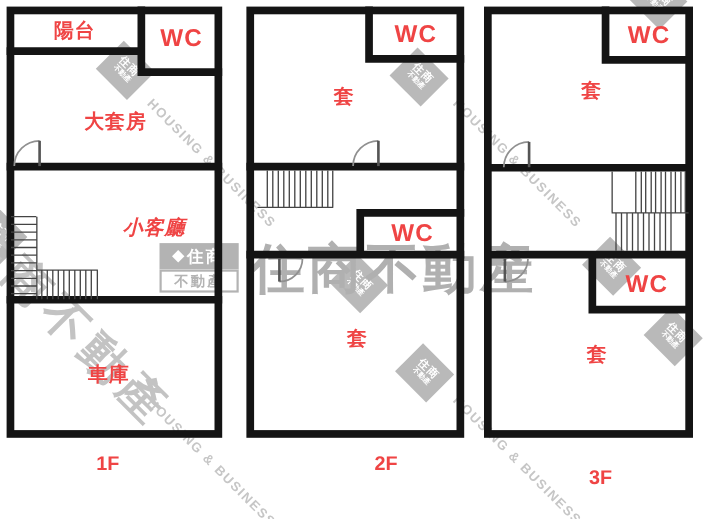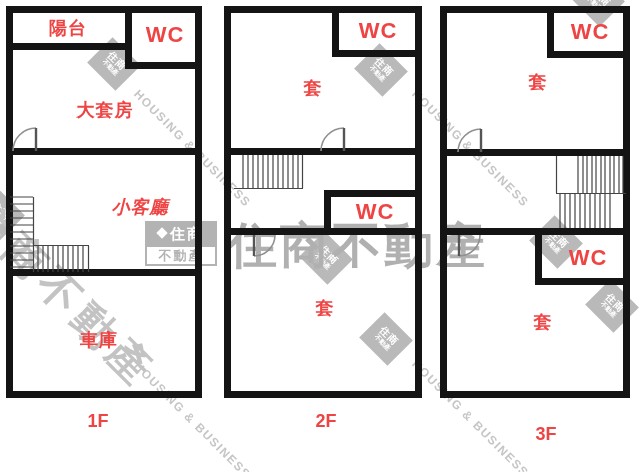--- a/index.html
+++ b/index.html
@@ -156,21 +156,21 @@
   <div class="lbl wc" style="left:165px;top:35px;">WC</div>
   <div class="lbl room" style="left:105px;top:110px;">大套房</div>
   <div class="lbl room" style="left:140px;top:207px;font-style:italic;">小客廳</div>
   <div class="lbl room" style="left:99px;top:340px;">車庫</div>
   <div class="lbl floor" style="left:98px;top:421px;">1F</div>
 
   <div class="lbl room" style="left:313px;top:88px;">套</div>
   <div class="lbl wc" style="left:378px;top:31px;">WC</div>
   <div class="lbl wc" style="left:375px;top:212px;">WC</div>
   <div class="lbl room" style="left:325px;top:308px;">套</div>
-  <div class="lbl floor" style="left:326px;top:421px;">2F</div>
+  <div class="lbl floor" style="left:351px;top:421px;">2F</div>
 
   <div class="lbl room" style="left:538px;top:82px;">套</div>
   <div class="lbl wc" style="left:590px;top:32px;">WC</div>
   <div class="lbl wc" style="left:588px;top:258px;">WC</div>
   <div class="lbl room" style="left:543px;top:322px;">套</div>
   <div class="lbl floor" style="left:546px;top:434px;">3F</div>
 
 
 </div>
 

